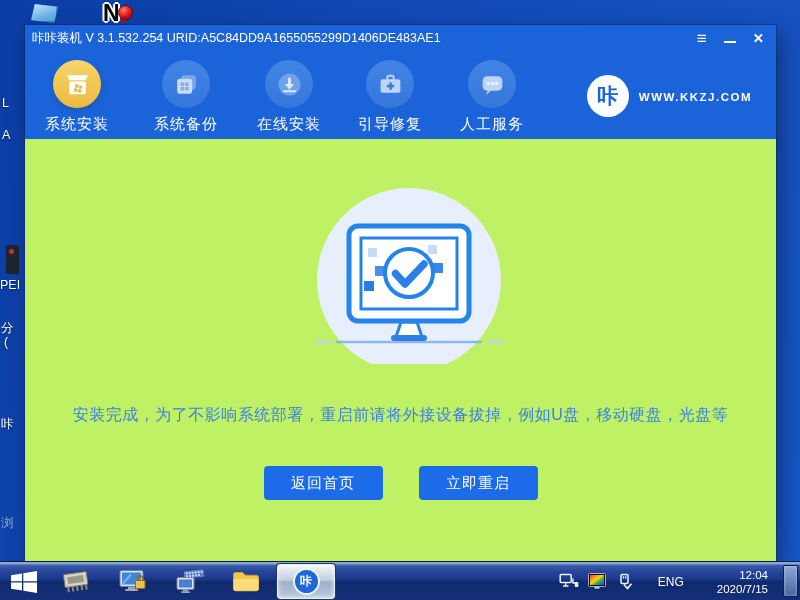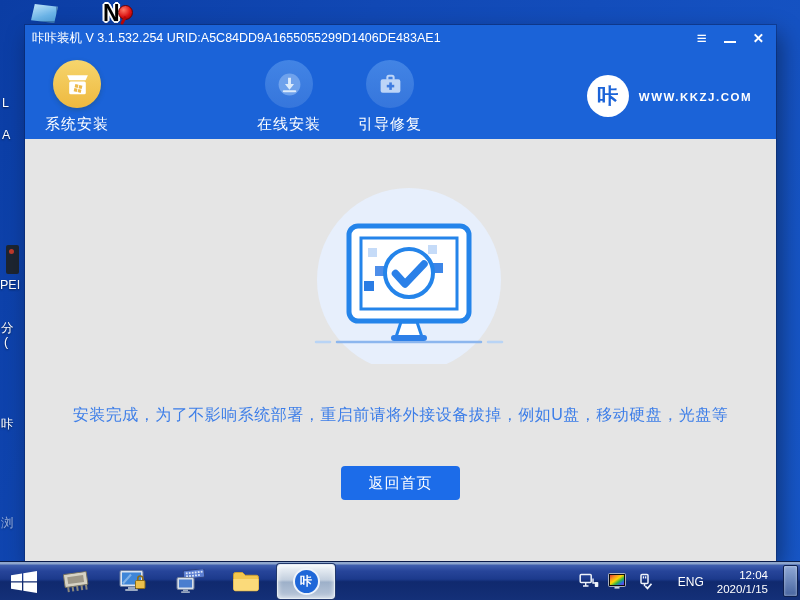--- a/index.html
+++ b/index.html
@@ -40,21 +40,21 @@
   .nav-item.idle .circ{background:linear-gradient(180deg,#4284e5 0%,#3676dc 100%);}
   .nav-item .lbl{margin-top:7px;color:#fff;font-size:15px;letter-spacing:1px;}
   .ni-1{left:2px}.ni-2{left:111px}.ni-3{left:214px}.ni-4{left:315px}.ni-5{left:417px}
 
   .logo{position:absolute;top:0;right:24px;height:87px;display:flex;align-items:center;gap:10px;}
   .logo-circ{width:42px;height:42px;border-radius:50%;background:#fff;display:flex;align-items:center;justify-content:center;
     color:#1b63d8;font-size:21px;font-weight:bold;}
   .logo-name{color:#fff;font-size:25px;font-weight:bold;letter-spacing:4px;line-height:1;}
   .logo-site{color:#fff;font-size:11.5px;font-weight:bold;letter-spacing:1.5px;margin-top:3px;}
 
-  .content{position:absolute;left:0;top:114px;right:0;bottom:0;background:#e5e5e5;}
+  .content{position:absolute;left:0;top:114px;right:0;bottom:0;background:#bef264;}
   .illus{position:absolute;left:284px;top:45px;}
   .message{position:absolute;left:0;right:0;top:266px;text-align:center;color:#3d7ee8;font-size:16px;letter-spacing:.5px;}
   .btn-row{position:absolute;left:0;right:0;top:327px;display:flex;justify-content:center;gap:36px;align-items:center;}
   .btn{width:119px;height:34px;background:#1c6ce9;border:none;border-radius:4px;color:#fff;font-size:15px;
     font-family:inherit;letter-spacing:1px;cursor:pointer;}
 
   
   .taskbar{position:absolute;left:0;bottom:0;width:800px;height:39px;z-index:10;
     background:linear-gradient(180deg,#8ea6cd 0,#8ea6cd 2px,#3f5fae 3px,#27459a 9px,#1c3a8c 45%,#10296e 52%,#143078 100%);
     border-top:1px solid #0a1c4a;box-sizing:border-box;}
@@ -65,21 +65,21 @@
   .tb-kb{left:171px;width:40px;}
   .tb-folder{left:227px;width:38px;}
   .kaka-btn{position:absolute;left:277px;top:2px;width:58px;height:35px;border-radius:3px;cursor:pointer;
     background:linear-gradient(180deg,#f2f6fa 0%,#c3cfde 45%,#9db0c9 52%,#bac8da 100%);
     border:1px solid #e6edf4;box-shadow:0 0 0 1px #22386b, inset 0 0 5px rgba(255,255,255,.8);
     display:flex;align-items:center;justify-content:center;box-sizing:border-box;}
   .kaka-circ{width:27px;height:27px;border-radius:50%;background:#1f67d8;border:2px solid #eef3fa;box-sizing:border-box;
     color:#fff;font-size:12px;font-weight:bold;display:flex;align-items:center;justify-content:center;}
   .tray{position:absolute;right:32px;top:0;height:39px;display:flex;align-items:center;gap:9px;}
   .tray-lang{color:#fff;font-size:12px;margin-left:16px;cursor:pointer;}
-  .tray-clock{color:#fff;font-size:11.5px;text-align:right;line-height:14px;margin-left:4px;cursor:pointer;}
+  .tray-clock{color:#fff;font-size:11.5px;text-align:right;line-height:14px;margin-left:24px;cursor:pointer;}
   .showdesk{position:absolute;right:2px;top:3px;bottom:3px;width:13px;border-radius:2px;cursor:pointer;
     background:linear-gradient(180deg,#8fa8d6,#47649f);border:1px solid #0e2050;box-shadow:inset 0 0 3px rgba(255,255,255,.55);}
 </style>
 </head>
 <body>
 
 <div class="frag frag-l">L</div>
 <div class="frag frag-a">A</div>
 <div class="dark-icon-frag"></div>
 <div class="frag frag-pei">PEI</div>
@@ -113,20 +113,35 @@
           <g transform="rotate(14 13 16)" fill="#ecb94a">
             <rect x="10.2" y="13.2" width="3.1" height="3.1"></rect>
               <rect x="14.1" y="13.2" width="3.1" height="3.1"></rect>
             <rect x="10.2" y="17.1" width="3.1" height="3.1"></rect>
               <rect x="14.1" y="17.1" width="3.1" height="3.1"></rect>
           </g>
         </svg>
       </div>
       <div class="lbl">系统安装</div>
     </div>
+    <div class="nav-item idle ni-2">
+      <div class="circ">
+        <svg width="27" height="27" viewBox="0 0 26 26">
+          <rect x="8" y="4" width="14" height="14" rx="3" fill="#8db3ef" opacity=".75"></rect>
+          <rect x="4" y="7.5" width="14.5" height="14.5" rx="3" fill="#c9dcf8"></rect>
+          <g fill="#84aeec">
+            <rect x="7.2" y="11" width="3.4" height="3.4"></rect>
+              <rect x="11.6" y="11" width="3.4" height="3.4"></rect>
+            <rect x="7.2" y="15.4" width="3.4" height="3.4"></rect>
+              <rect x="11.6" y="15.4" width="3.4" height="3.4"></rect>
+          </g>
+        </svg>
+      </div>
+      <div class="lbl">系统备份</div>
+    </div>
     <div class="nav-item idle ni-3">
       <div class="circ">
         <svg width="27" height="27" viewBox="0 0 26 26">
           <circle cx="13" cy="13" r="10.5" fill="#6fa2ec"></circle>
           <rect x="11.6" y="6.5" width="2.8" height="6.5" fill="#dcebfb"></rect>
           <path d="M8.6 12.4 h8.8 L13 18 Z" fill="#dcebfb"></path>
           <path d="M7.5 19.5 h11" stroke="#dcebfb" stroke-width="2" stroke-linecap="round"></path>
         </svg>
       </div>
       <div class="lbl">在线安装</div>
@@ -134,20 +149,32 @@
     <div class="nav-item idle ni-4">
       <div class="circ">
         <svg width="27" height="27" viewBox="0 0 26 26">
           <path d="M10 8.5 V6 a1.5 1.5 0 0 1 1.5 -1.5 h3 A1.5 1.5 0 0 1 16 6 v2.5" fill="none" stroke="#bdd5f7" stroke-width="2"></path>
           <rect x="3.5" y="8" width="19" height="13" rx="2" fill="#bdd5f7"></rect>
           <rect x="11.8" y="11" width="2.5" height="7.2" fill="#3f7ce0"></rect>
           <rect x="9.4" y="13.3" width="7.2" height="2.5" fill="#3f7ce0"></rect>
         </svg>
       </div>
       <div class="lbl">引导修复</div>
+    </div>
+    <div class="nav-item idle ni-5">
+      <div class="circ">
+        <svg width="27" height="27" viewBox="0 0 26 26">
+          <rect x="3.5" y="5" width="19" height="14" rx="4.5" fill="#bdd5f7"></rect>
+          <path d="M8.5 18.5 L7 23 l5-4.5 Z" fill="#bdd5f7"></path>
+          <circle cx="9" cy="12" r="1.6" fill="#eef5fd"></circle>
+            <circle cx="13" cy="12" r="1.6" fill="#eef5fd"></circle>
+            <circle cx="17" cy="12" r="1.6" fill="#eef5fd"></circle>
+        </svg>
+      </div>
+      <div class="lbl">人工服务</div>
     </div>
 
     <div class="logo">
       <div class="logo-circ">咔</div>
       <div>
         <div class="logo-site">WWW.KKZJ.COM</div>
       </div>
     </div>
   </div>
 
@@ -168,20 +195,21 @@
       <rect x="55" y="97" width="10" height="10" fill="#2a7ce4"></rect>
       <rect x="119" y="61" width="9" height="9" fill="#c5dbf8"></rect>
       <rect x="124" y="79" width="10" height="10" fill="#3c86e8"></rect>
       <rect x="112" y="96" width="8" height="8" fill="#c5dbf8"></rect>
       <circle cx="100" cy="89" r="24" fill="#fff" stroke="#2484ea" stroke-width="4"></circle>
       <path d="M86.5 89.5 l9.5 10.5 l19 -20" fill="none" stroke="#2a80e8" stroke-width="7.5" stroke-linecap="round" stroke-linejoin="round"></path>
     </svg>
     <div class="message">安装完成，为了不影响系统部署，重启前请将外接设备拔掉，例如U盘，移动硬盘，光盘等</div>
     <div class="btn-row">
       <button class="btn">返回首页</button>
+      <button class="btn">立即重启</button>
     </div>
   </div>
 </div>
 
 <div class="taskbar">
   <div class="tb-item tb-start">
     <svg width="26" height="22" viewBox="0 0 26 22">
       <path d="M0 4.2 L11 2.4 V10.3 H0 Z" fill="#fff"></path>
       <path d="M12.3 2.2 L26 0 V10.3 H12.3 Z" fill="#fff"></path>
       <path d="M0 11.6 H11 V19.5 L0 17.8 Z" fill="#fff"></path>
@@ -271,17 +299,17 @@
     <svg width="17" height="17" viewBox="0 0 17 17">
       <rect x="5" y="1.5" width="7" height="9" rx="1" fill="none" stroke="#eef3fa" stroke-width="1.5"></rect>
       <rect x="6.8" y="3.3" width="1.3" height="2.2" fill="#eef3fa"></rect>
       <rect x="9" y="3.3" width="1.3" height="2.2" fill="#eef3fa"></rect>
       <path d="M8.5 10.5 v2.8" stroke="#eef3fa" stroke-width="1.5"></path>
       <path d="M9.3 13.2 l2.2 2.2 l4 -4.6" fill="none" stroke="#eef3fa" stroke-width="1.7"></path>
     </svg>
     <span class="tray-lang">ENG</span>
     <div class="tray-clock">
       <div>12:04</div>
-      <div>2020/1/15</div>
+      <div>2020/7/15</div>
     </div>
   </div>
   <div class="showdesk"></div>
 </div>
 
 </body></html>

